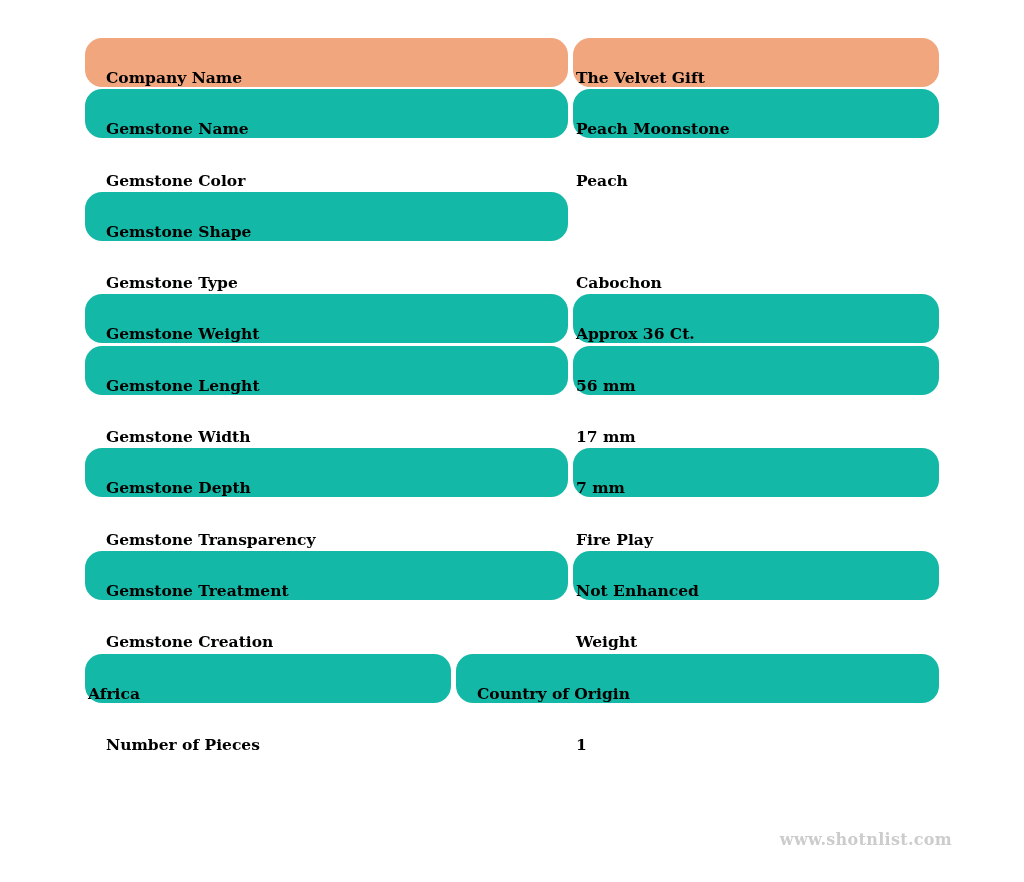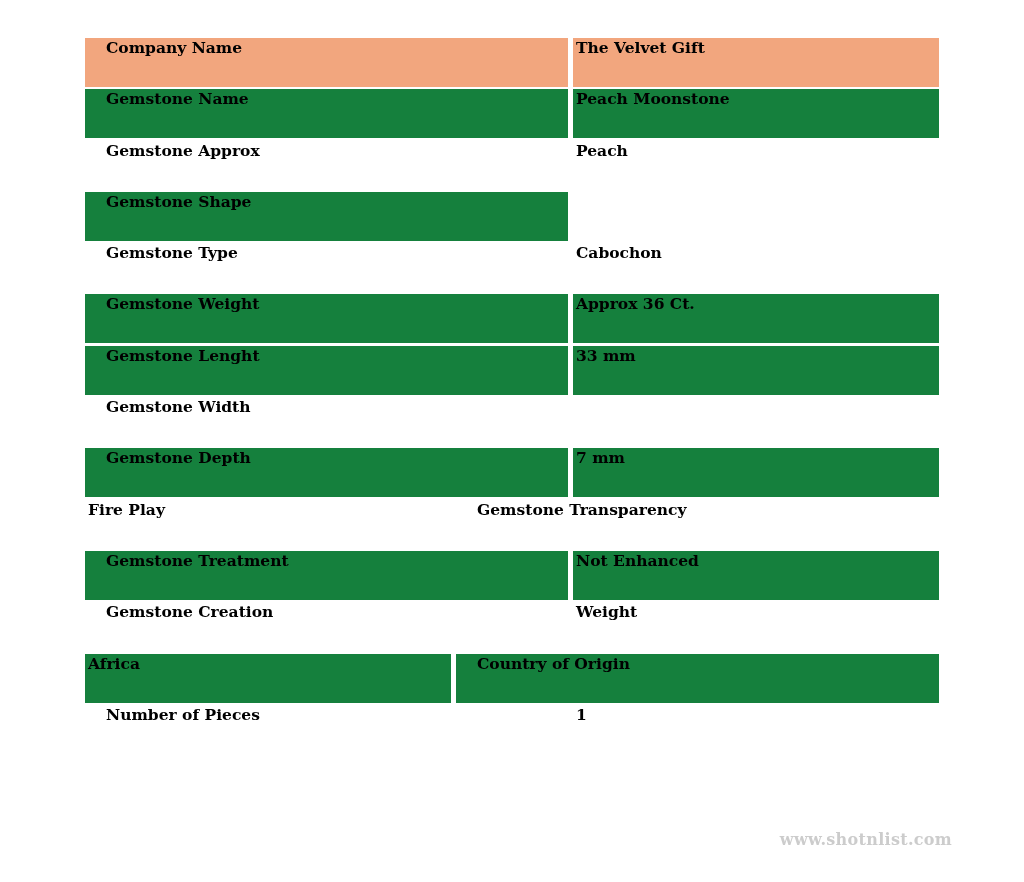--- a/index.html
+++ b/index.html
@@ -24,40 +24,41 @@
     flex-direction: column;
     gap: 2.3px;
   }
   .row {
     display: flex;
     gap: 5px;
     height: 49px;
   }
   .cell {
     display: flex;
-    align-items: flex-start;
+    align-items: flex-end;
     box-sizing: border-box;
     font-weight: bold;
     font-size: 15.5px;
     color: #000000;
     background: #ffffff;
+    border-radius: 17px;
   }
   .cell.label {
     flex: 0 0 483px;
     padding-left: 21px;
   }
   .cell.value {
     flex: 1 1 auto;
     padding-left: 3px;
   }
   .row.header .cell {
     background: #f2a67e;
   }
   .row.stripe .cell {
-    background: #15803d;
+    background: #14b8a6;
   }
   .watermark {
     position: absolute;
     right: 72px;
     top: 830px;
     font-weight: bold;
     font-size: 16px;
     color: #cccccc;
     letter-spacing: 0.3px;
   }
@@ -81,21 +82,21 @@
       <div class="cell label">
         <span>Gemstone Name</span>
       </div>
       <div class="cell value">
         <span>Peach Moonstone</span>
       </div>
     </div>
 
     <div class="row">
       <div class="cell label">
-        <span>Gemstone Approx</span>
+        <span>Gemstone Color</span>
       </div>
       <div class="cell value">
         <span>Peach</span>
       </div>
     </div>
 
     <div class="row stripe">
       <div class="cell label">
         <span>Gemstone Shape</span>
       </div>
@@ -118,45 +119,48 @@
         <span>Approx 36 Ct.</span>
       </div>
     </div>
 
 
     <div class="row stripe">
       <div class="cell label">
         <span>Gemstone Lenght</span>
       </div>
       <div class="cell value">
-        <span>33 mm</span>
+        <span>56 mm</span>
       </div>
     </div>
 
     <div class="row">
       <div class="cell label">
         <span>Gemstone Width</span>
       </div>
+      <div class="cell value">
+        <span>17 mm</span>
+      </div>
     </div>
 
     <div class="row stripe">
       <div class="cell label">
         <span>Gemstone Depth</span>
       </div>
       <div class="cell value">
         <span>7 mm</span>
       </div>
     </div>
 
     <div class="row">
+      <div class="cell label">
+        <span>Gemstone Transparency</span>
+      </div>
       <div class="cell value">
         <span>Fire Play</span>
-      </div>
-      <div class="cell label">
-        <span>Gemstone Transparency</span>
       </div>
     </div>
 
     <div class="row stripe">
       <div class="cell label">
         <span>Gemstone Treatment</span>
       </div>
       <div class="cell value">
         <span>Not Enhanced</span>
       </div>

